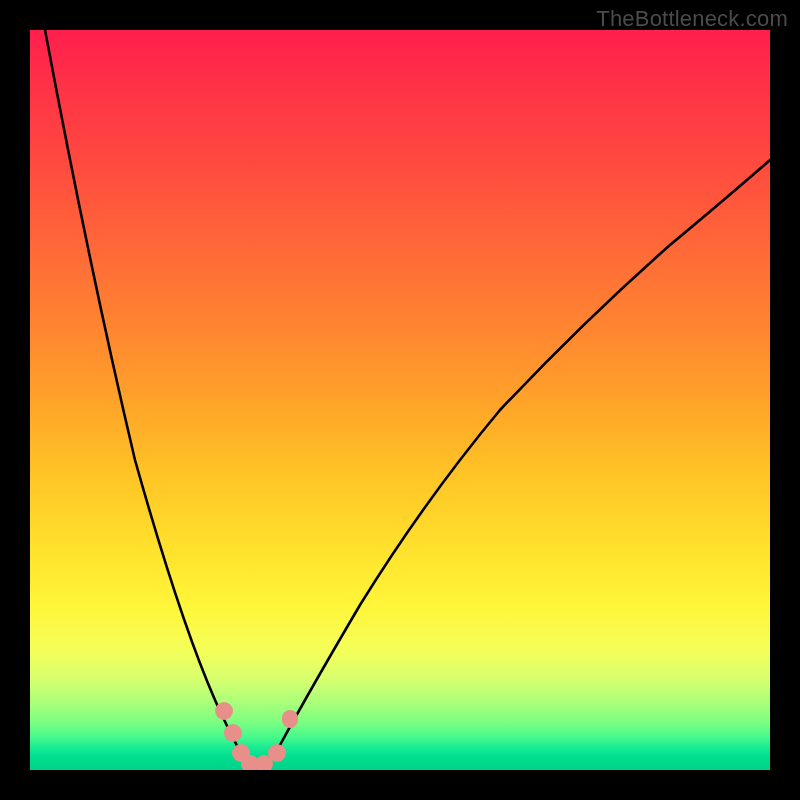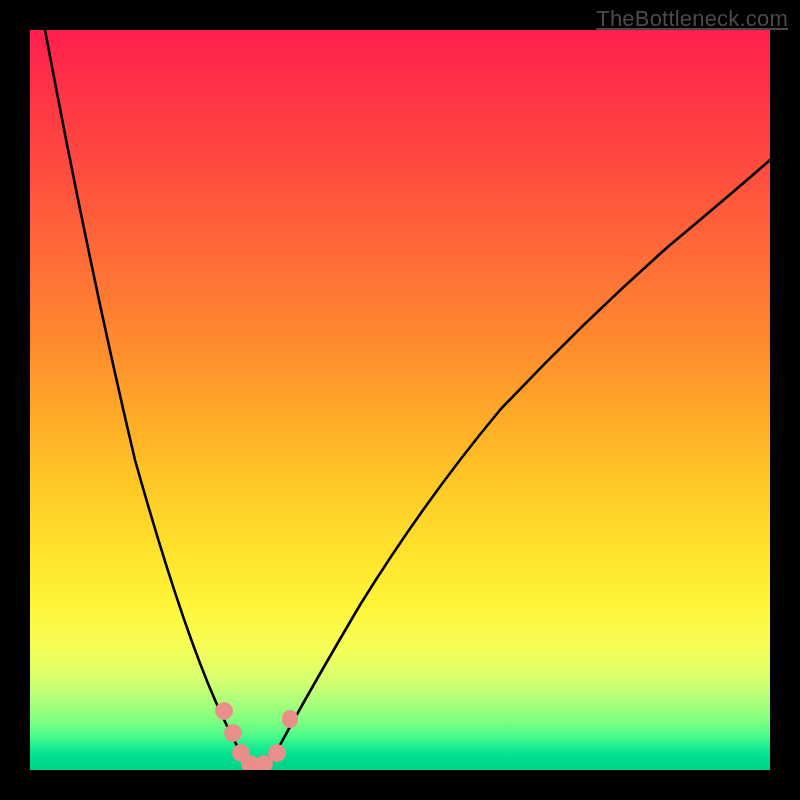--- a/index.html
+++ b/index.html
@@ -19,21 +19,20 @@
   }
   .watermark {
     position: absolute;
     top: 6px;
     right: 12px;
     color: #4b4b4b;
     font-size: 22px;
     font-weight: 500;
     letter-spacing: 0.2px;
     user-select: none;
-    text-decoration: underline;
   }
   .plot-area {
     position: absolute;
     left: 30px;
     top: 30px;
     width: 740px;
     height: 740px;
     background: linear-gradient(
       to bottom,
       #ff1f4d 0%,

